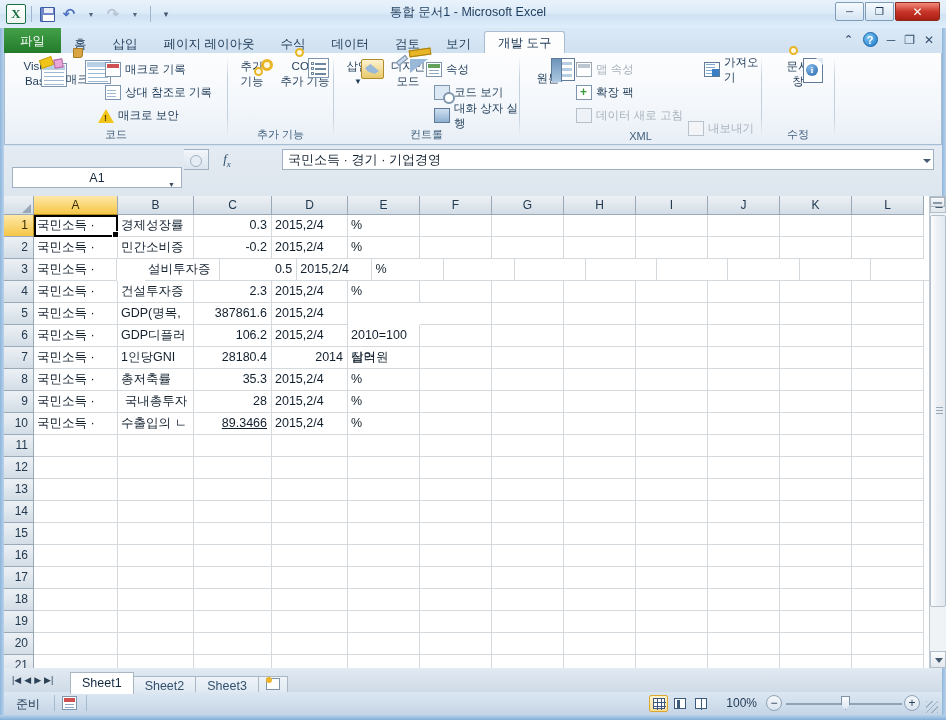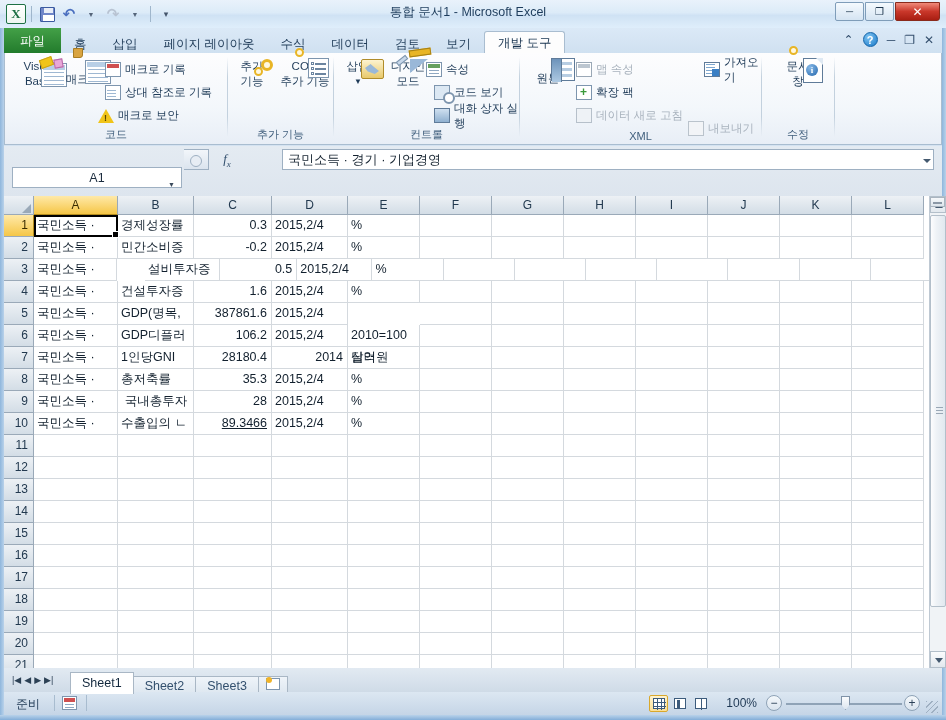--- a/index.html
+++ b/index.html
@@ -649,21 +649,21 @@
           <div class="cell txt" style="width: 72px;"></div>
           <div class="cell txt" style="width: 72px;"></div>
           <div class="cell txt" style="width: 72px;"></div>
           <div class="cell txt" style="width: 72px;"></div>
           <div class="cell txt" style="width: 72px;"></div>
           <div class="cell txt" style="width: 72px;"></div>
         </div>
         <div class="row">
           <div class="cell txt" style="width: 84px;">국민소득 ·</div>
           <div class="cell txt" style="width: 76px;">건설투자증</div>
-          <div class="cell num" style="width: 78px;">1.6</div>
+          <div class="cell num" style="width: 78px;">2.3</div>
           <div class="cell txt" style="width: 76px;">2015,2/4</div>
           <div class="cell txt" style="width: 72px;">%</div>
           <div class="cell txt" style="width: 72px;"></div>
           <div class="cell txt" style="width: 72px;"></div>
           <div class="cell txt" style="width: 72px;"></div>
           <div class="cell txt" style="width: 72px;"></div>
           <div class="cell txt" style="width: 72px;"></div>
           <div class="cell txt" style="width: 72px;"></div>
           <div class="cell txt" style="width: 72px;"></div>
         </div>

